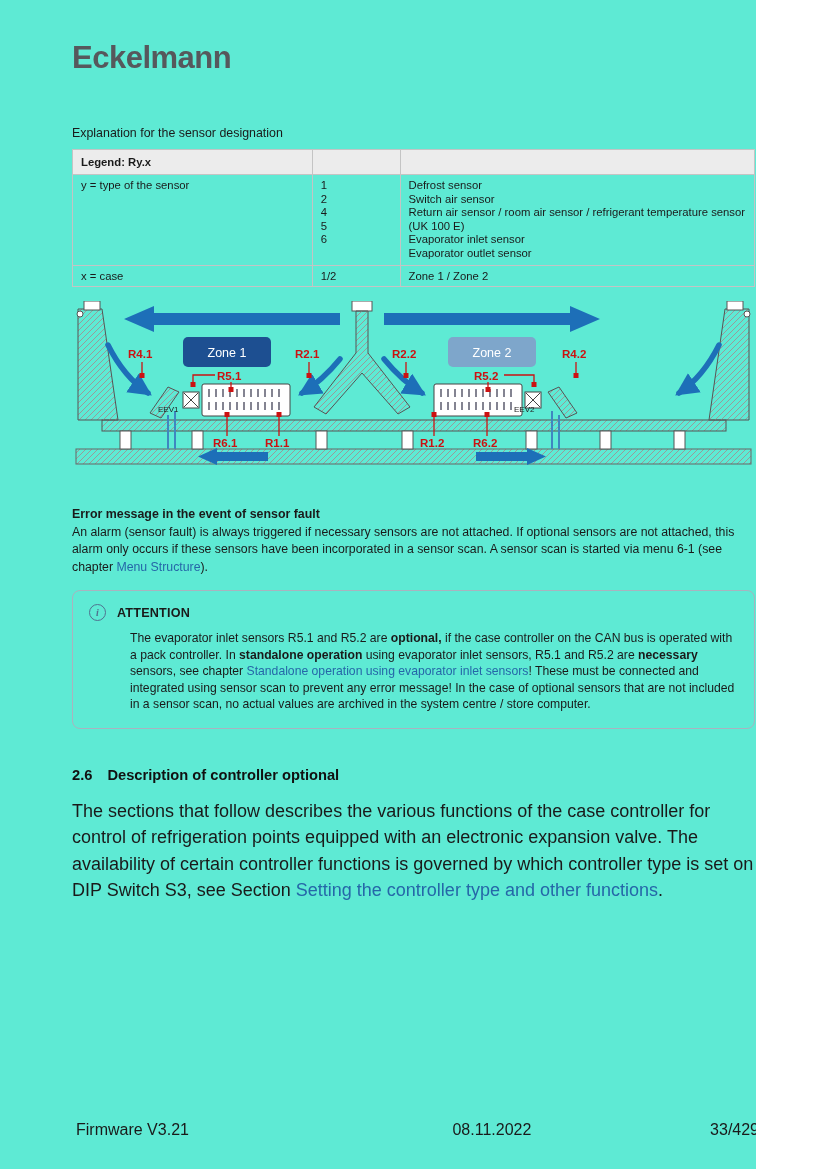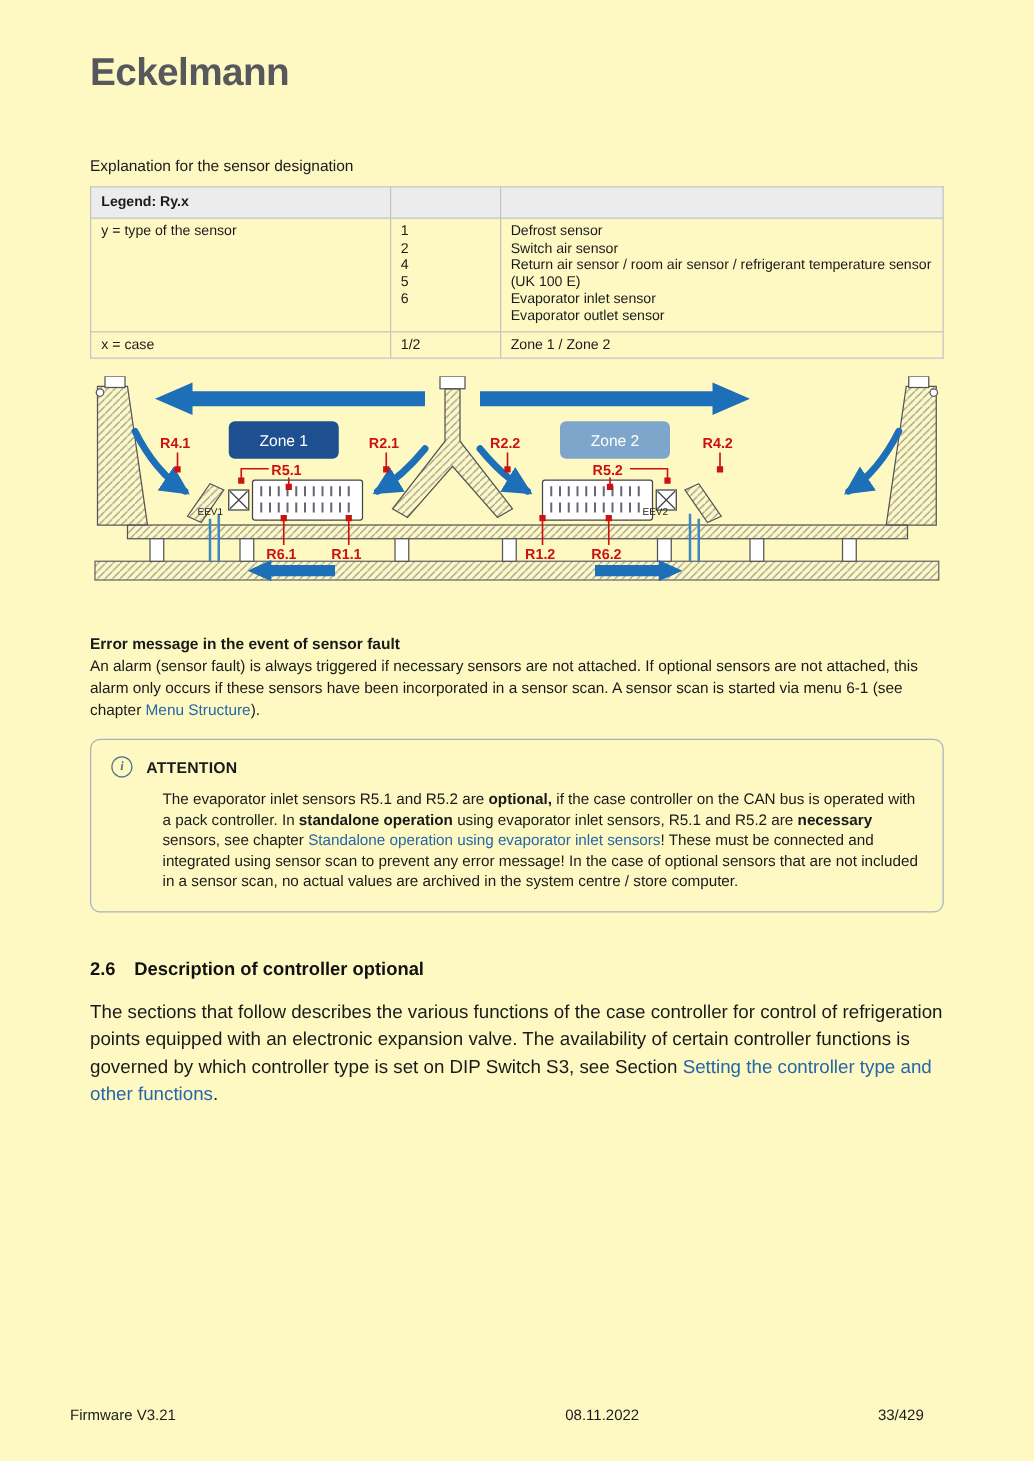--- a/index.html
+++ b/index.html
@@ -1,16 +1,16 @@
 <!DOCTYPE html>
 <html><head>
 <meta charset="utf-8">
 <style>
   html,body{margin:0;padding:0;background:#ffffff;}
-  .page{position:relative;width:827px;height:1169px;background:#fef9c3;overflow:hidden;
+  .page{position:relative;width:756px;height:1169px;background:#5eead4;overflow:hidden;
         font-family:"Liberation Sans",sans-serif;color:#1a1a1a;}
   .content{position:absolute;left:72px;top:0;width:683px;}
   .logo{margin-top:42px;font-size:31px;font-weight:bold;color:#56585c;letter-spacing:-0.5px;line-height:32px;}
   .section-title{margin-top:52px;font-size:12.4px;font-weight:normal;}
   table.sensor{border-collapse:collapse;width:100%;font-size:11.3px;margin-top:9px;color:#1a1a1a;}
   table.sensor td{border:1px solid #c4c4c4;padding:4px 8px;vertical-align:top;}
   table.sensor .thead td{background:#ececec;font-weight:bold;padding:6px 8px;}
   .cellline{line-height:13.6px;}
   .diagram-wrap{margin-top:14px;}
   .para{font-size:12.3px;line-height:1.45;margin-top:3px;}
@@ -20,22 +20,22 @@
   .attention{margin-top:13px;border:1px solid #a9b3bf;border-radius:8px;padding:13px 16px 15px 16px;}
   .attention-head{display:flex;align-items:center;gap:11px;}
   .attn-icon{width:15px;height:15px;border:1.5px solid #50718f;border-radius:50%;
              display:flex;align-items:center;justify-content:center;
              font-size:10px;font-weight:bold;color:#50718f;
              font-family:"Liberation Serif",serif;font-style:italic;flex:0 0 auto;}
   .attn-title{font-weight:bold;font-size:12.6px;letter-spacing:0.2px;}
   .attn-body{margin-left:41px;margin-top:9px;font-size:12.2px;line-height:1.36;}
   .chapter-head{margin-top:38px;font-size:14.7px;font-weight:bold;color:#111;}
   .chapter-head .num{margin-right:15px;}
-  .chapter-para{margin-top:15px;font-size:15px;line-height:1.47;}
-  .footer{position:absolute;left:56px;bottom:30px;width:683px;display:flex;font-size:12px;color:#1a1a1a;}
+  .chapter-para{margin-top:15px;font-size:18px;line-height:1.47;}
+  .footer{position:absolute;left:76px;bottom:30px;width:683px;display:flex;font-size:16px;color:#1a1a1a;}
   .footer .fl{flex:1;text-align:left;}
   .footer .fc{flex:1;text-align:right;}
   .footer .fr{flex:1;text-align:right;}
   svg text{font-family:"Liberation Sans",sans-serif;}
   .red-label{fill:#cc1111;font-weight:bold;font-size:11.5px;}
   .eev-label{fill:#222;font-size:8px;}
   .zone-text{fill:#ffffff;font-size:12.5px;}
 </style>
 </head>
 <body>

